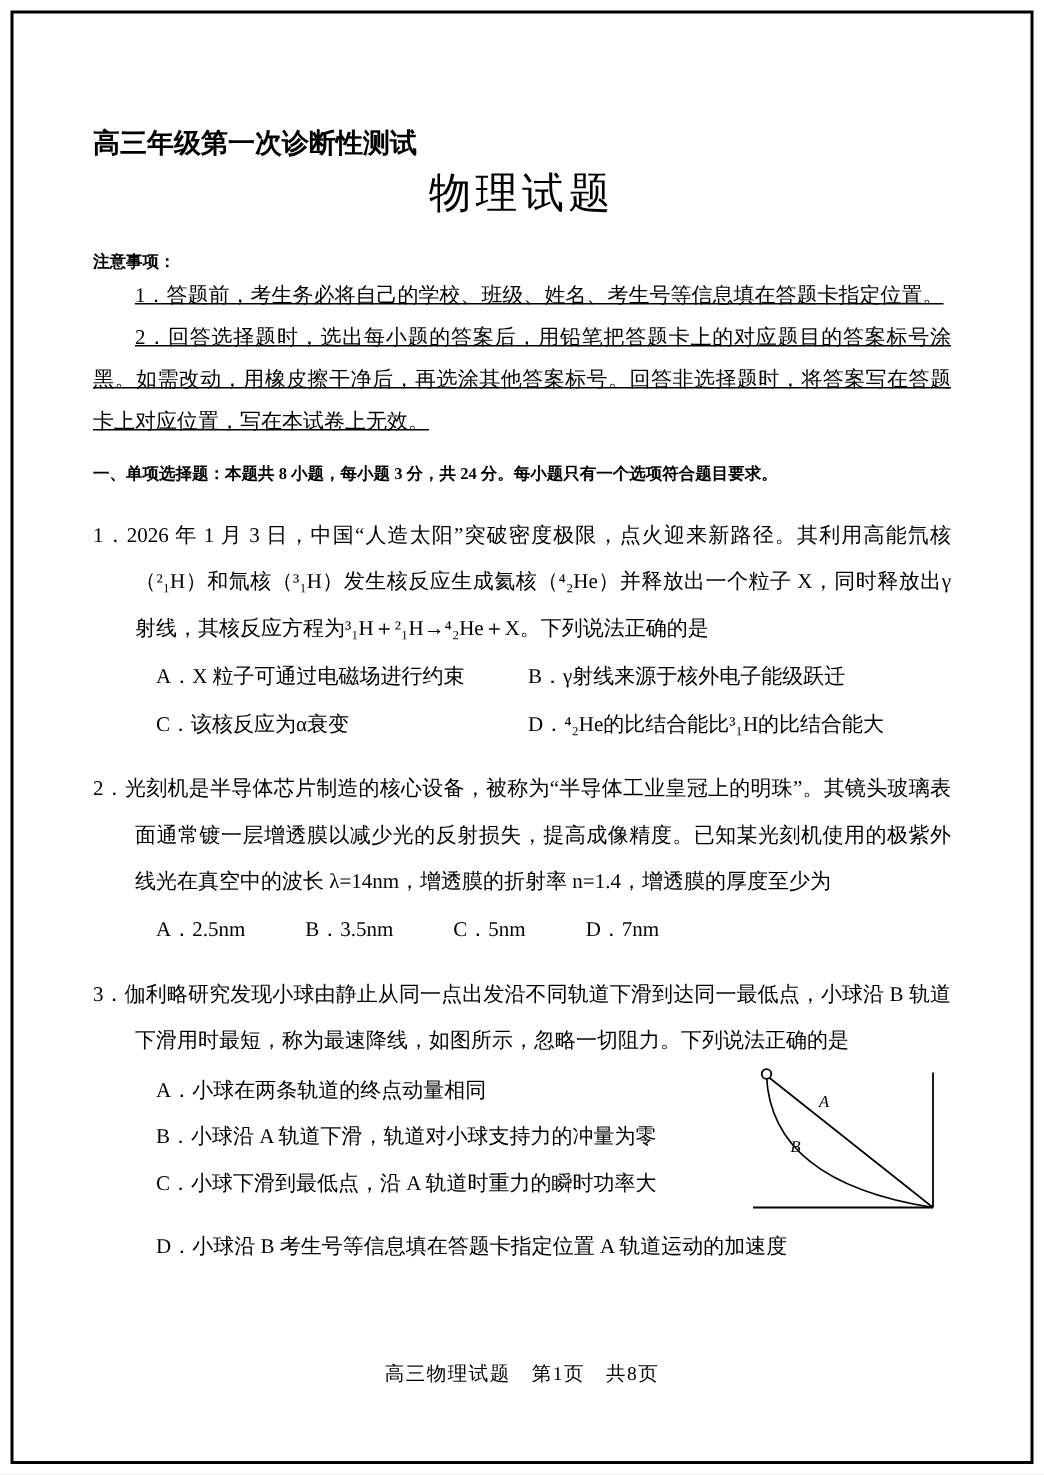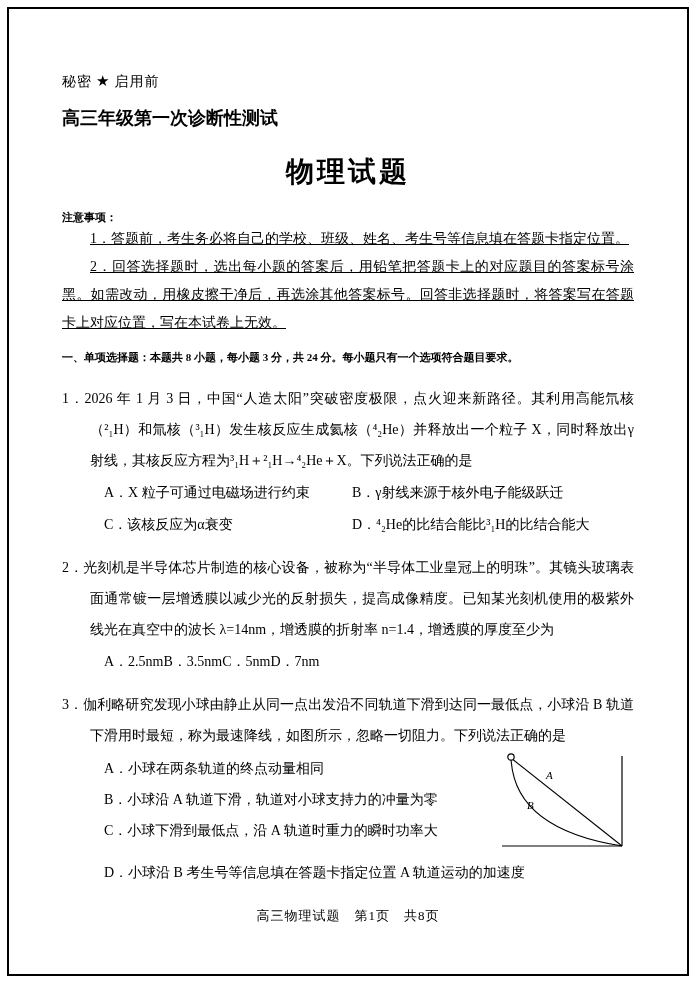--- a/index.html
+++ b/index.html
@@ -10,46 +10,43 @@
     margin:0 auto; overflow:hidden;
   }
   .page-border {
     position:absolute; left:7px; top:7px; right:7px; bottom:7px;
     border:2px solid #000; pointer-events:none;
   }
   .content { position:relative; padding:70px 62px 0 62px; font-size:14px; line-height:1.5; }
   .classification { font-size:14px; letter-spacing:1px; }
   .classification .star { font-size:15px; padding:0 4px; }
   .exam-title { text-align:left; font-weight:bold; font-size:18px; margin-top:12px; }
-  .subject-title { text-align:center; font-weight:bold; font-size:28px; letter-spacing:3px; margin-top:19px; }
+  .subject-title { text-align:center; font-weight:normal; font-size:28px; letter-spacing:3px; margin-top:0; }
   .notice-heading { font-weight:bold; font-size:11px; margin-top:16px; }
   .notice-item { text-indent:28px; line-height:28px; text-align:justify;text-decoration:underline; }
   .section-heading { font-weight:bold; font-size:11px; padding-left:28px; text-indent:-28px; line-height:28px; margin-top:6px; text-align:justify; }
   .question { margin-top:12px; }
   .stem { padding-left:28px; text-indent:-28px; line-height:31px; text-align:justify; }
   .opts { margin-left:42px; margin-top:2px; }
   .opts-grid { display:grid; grid-template-columns:248px auto; row-gap:2px; line-height:30px; }
-  .opts-row { display:flex; line-height:30px; }
+  .opts-row { display:flex; gap:40px; line-height:30px; }
   .opts-list p { line-height:31px; }
   .opt { white-space:nowrap; }
   .figure-box { float:right; width:130px; height:104px; margin:-4px 4px 4px 14px; }
   .opt-clear { clear:right; }
   .footer { position:absolute; left:0; bottom:58px; width:100%; text-align:center; font-size:13px; letter-spacing:1px; }
 </style>
 </head>
 <body>
 
 <div class="page">
   <div class="page-border"></div>
 
   <div class="content">
 
-    <div class="classification">
-      <span>秘密</span><span class="star">★</span><span>启用前</span>
-    </div>
 
     <div class="exam-title">高三年级第一次诊断性测试</div>
     <div class="subject-title">物理试题</div>
 
     <div class="notice-heading">注意事项：</div>
     <p class="notice-item">1．答题前，考生务必将自己的学校、班级、姓名、考生号等信息填在答题卡指定位置。</p>
     <p class="notice-item">2．回答选择题时，选出每小题的答案后，用铅笔把答题卡上的对应题目的答案标号涂黑。如需改动，用橡皮擦干净后，再选涂其他答案标号。回答非选择题时，将答案写在答题卡上对应位置，写在本试卷上无效。</p>
 
     <div class="section-heading">一、单项选择题：本题共 8 小题，每小题 3 分，共 24 分。每小题只有一个选项符合题目要求。</div>
 

